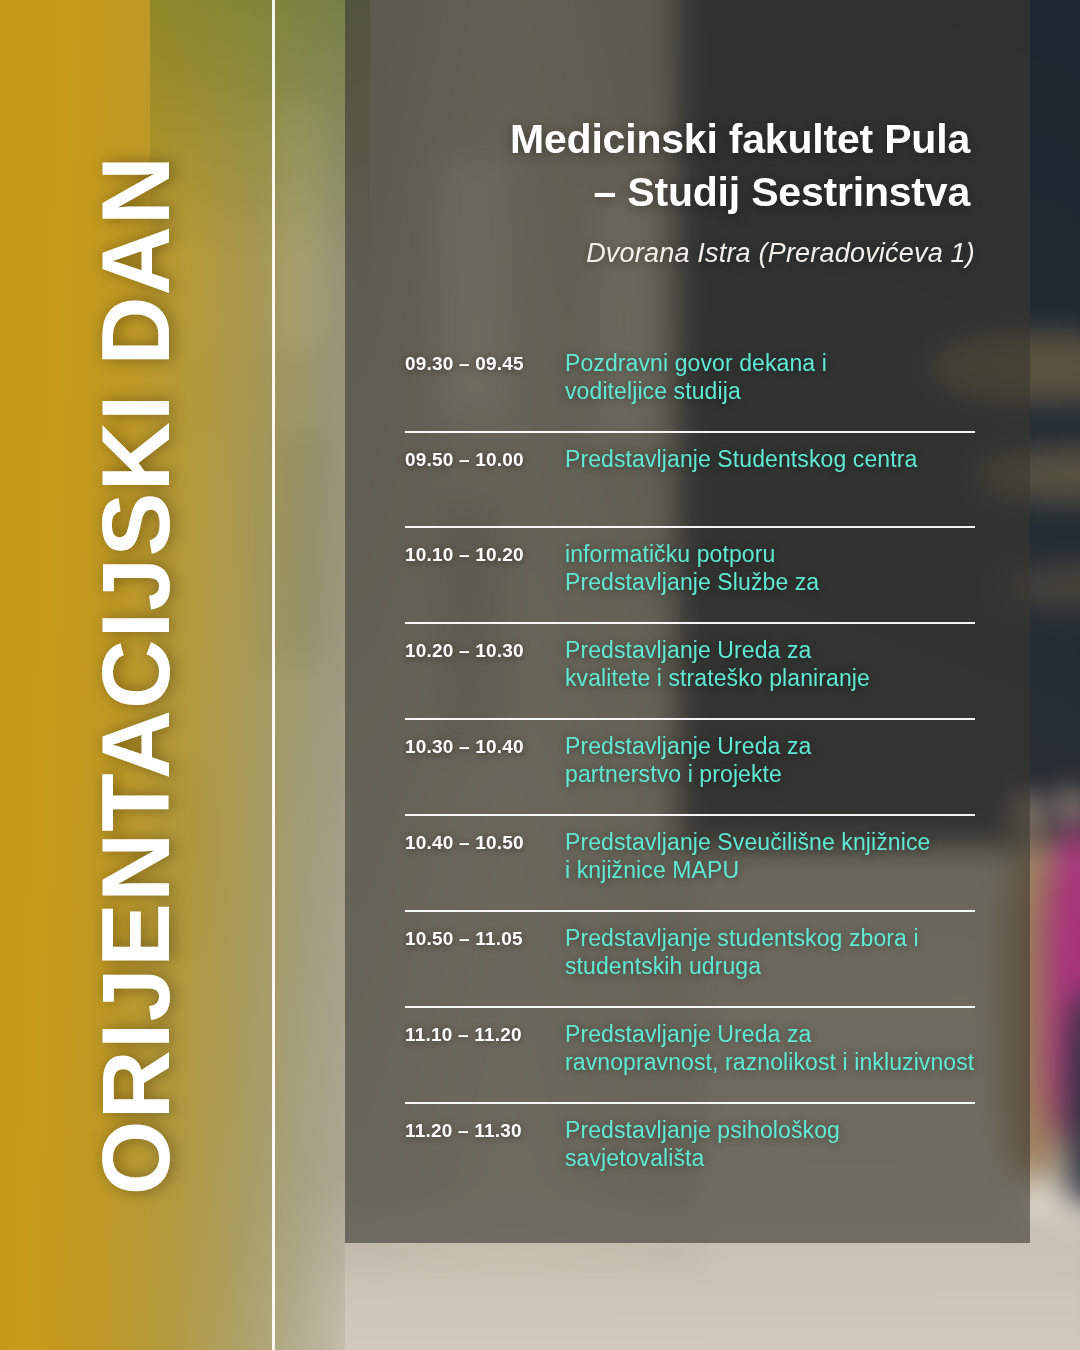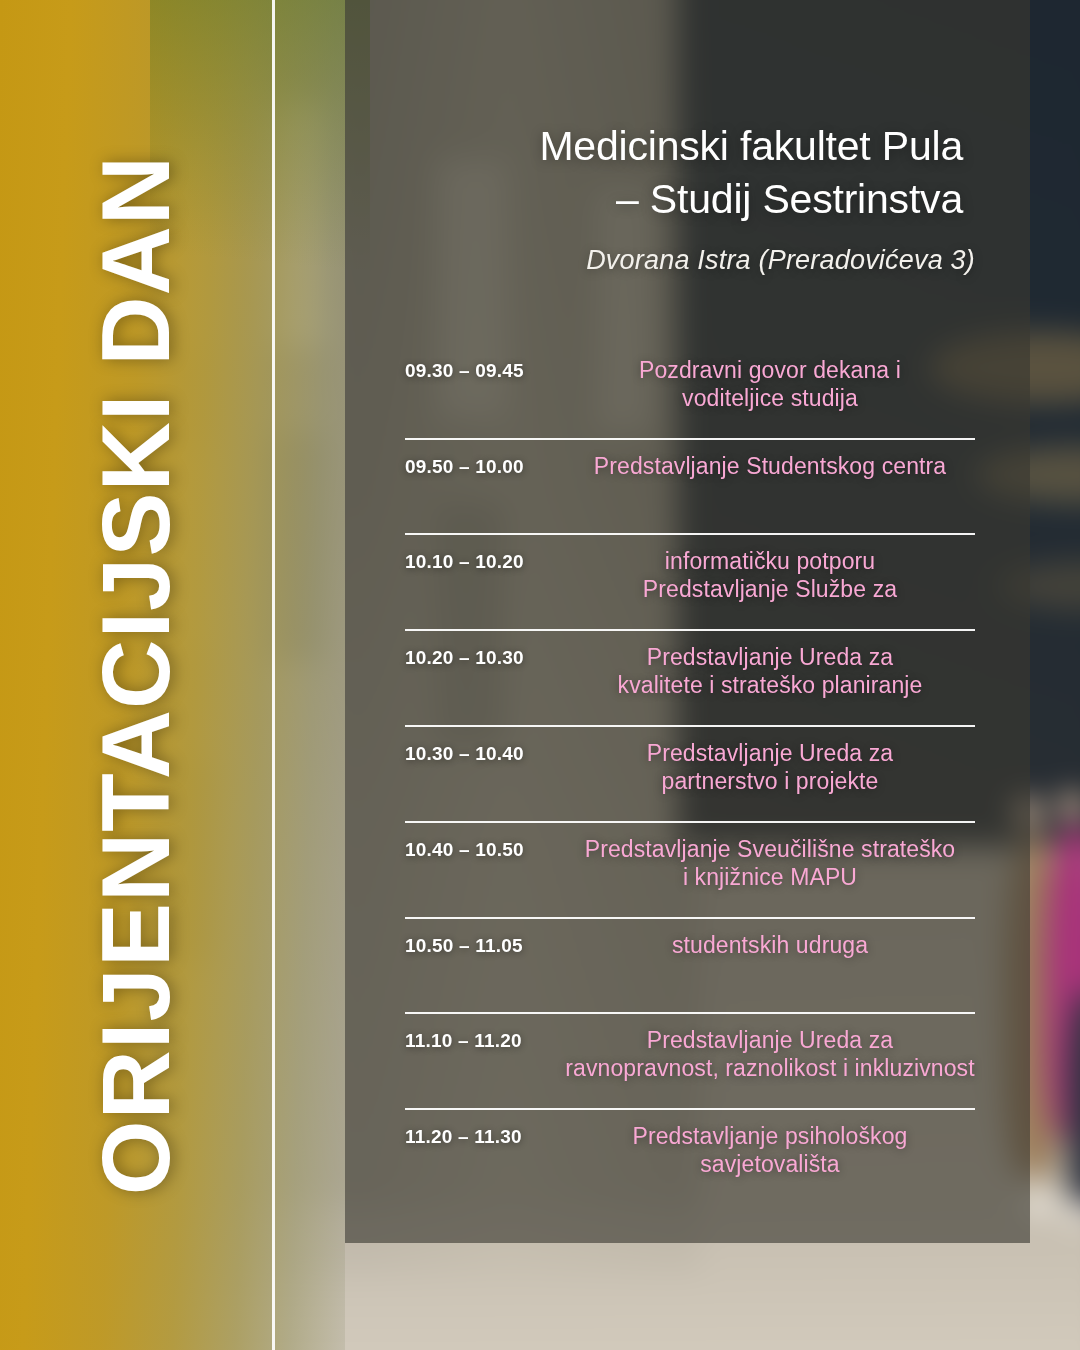--- a/index.html
+++ b/index.html
@@ -217,26 +217,26 @@
     position: absolute;
     left: 0;
     top: 0;
     width: 100%;
     height: 100%;
     box-sizing: border-box;
     padding: 0 55px 0 60px;
   }
 
   .headline {
-    margin: 12px;
+    margin: 5px;
     padding-top: 108px;
     text-align: right;
     color: #ffffff;
     font-size: 41px;
-    font-weight: 400;
+    font-weight: 700;
     line-height: 1.30;
     letter-spacing: -0.2px;
     text-shadow: 0 2px 12px rgba(0,0,0,.35);
   }
   .headline .ln { display: block; }
 
   .venue {
     margin: 18px 0 0 0;
     text-align: right;
     color: #f3f1ec;
@@ -266,22 +266,22 @@
     font-size: 19px;
     font-weight: 700;
     letter-spacing: .2px;
     line-height: 1.35;
     padding-top: 2px;
     white-space: nowrap;
     text-shadow: 0 1px 7px rgba(0,0,0,.45);
   }
   .desc {
     flex: 1 1 auto;
-    text-align: center;
-    color: #f9a8d4;
+    text-align: left;
+    color: #5eead4;
     font-size: 23px;
     font-weight: 400;
     line-height: 1.24;
     letter-spacing: .1px;
     text-shadow: 0 1px 8px rgba(0,0,0,.40);
   }
   .desc .ln { display: block; }
 </style>
 </head>
 <body>
@@ -329,21 +329,21 @@
   </div>
 
   <div class="content-panel">
     <div class="panel-inner">
 
       <h1 class="headline">
         <span class="ln">Medicinski fakultet Pula</span>
         <span class="ln">– Studij Sestrinstva</span>
       </h1>
 
-      <p class="venue">Dvorana Istra (Preradovićeva 3)</p>
+      <p class="venue">Dvorana Istra (Preradovićeva 1)</p>
 
       <div class="schedule">
 
         <div class="row">
           <div class="time">09.30 – 09.45</div>
           <div class="desc">
             <span class="ln">Pozdravni govor dekana i</span>
             <span class="ln">voditeljice studija</span>
           </div>
         </div>
@@ -376,28 +376,29 @@
           <div class="time">10.30 – 10.40</div>
           <div class="desc">
             <span class="ln">Predstavljanje Ureda za</span>
             <span class="ln">partnerstvo i projekte</span>
           </div>
         </div>
 
         <div class="row">
           <div class="time">10.40 – 10.50</div>
           <div class="desc">
-            <span class="ln">Predstavljanje Sveučilišne strateško</span>
+            <span class="ln">Predstavljanje Sveučilišne knjižnice</span>
             <span class="ln">i  knjižnice MAPU</span>
           </div>
         </div>
 
         <div class="row">
           <div class="time">10.50 – 11.05</div>
           <div class="desc">
+            <span class="ln">Predstavljanje studentskog zbora i</span>
             <span class="ln">studentskih udruga</span>
           </div>
         </div>
 
         <div class="row">
           <div class="time">11.10 – 11.20</div>
           <div class="desc">
             <span class="ln">Predstavljanje Ureda za</span>
             <span class="ln">ravnopravnost, raznolikost i inkluzivnost</span>
           </div>

